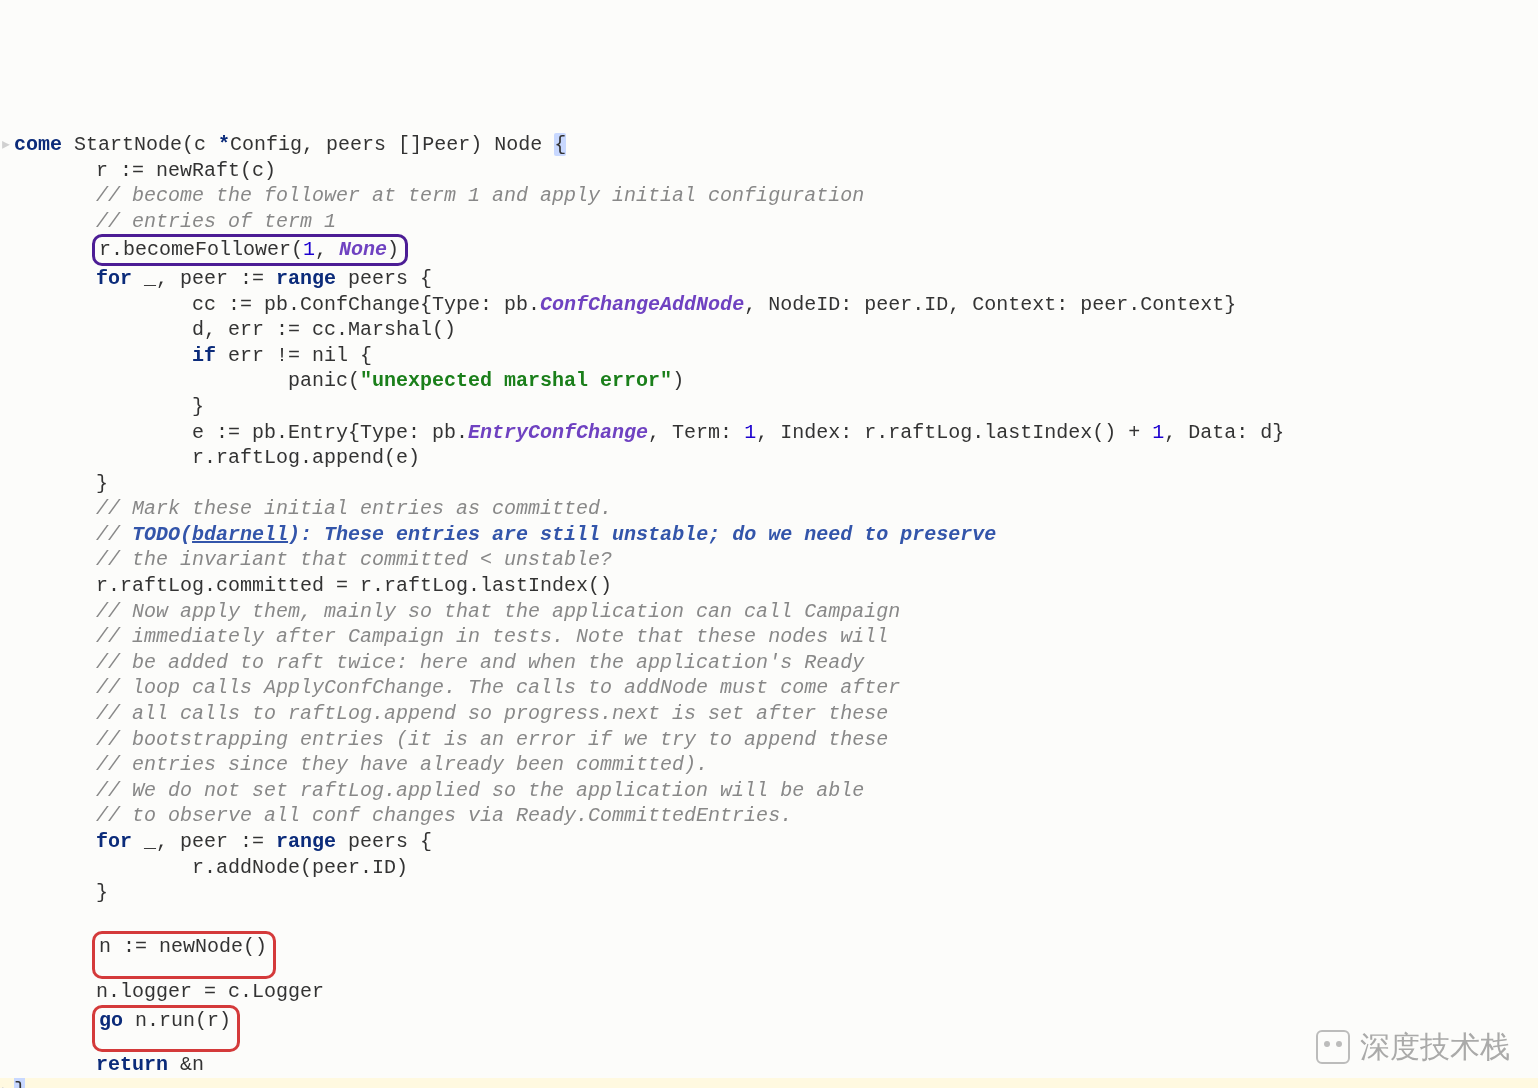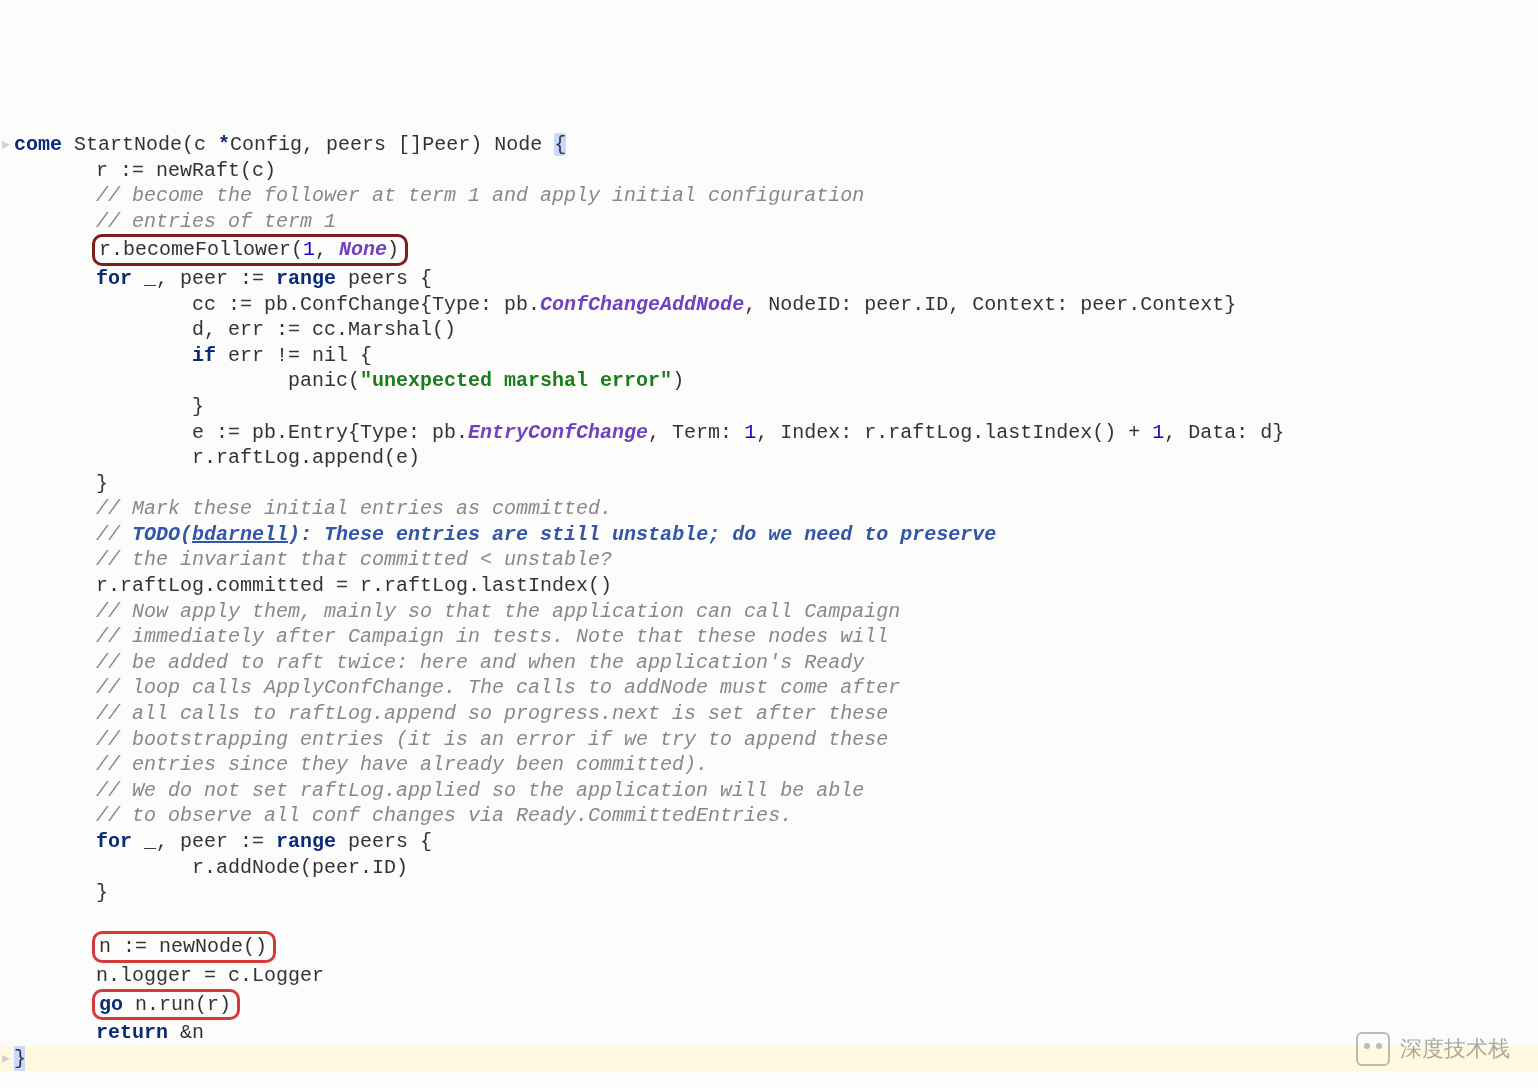--- a/index.html
+++ b/index.html
@@ -23,30 +23,30 @@
   .cmt { color: #888; font-style: italic; }          
   .todo{ color: #3355aa; font-style: italic; font-weight: bold; }
   .cid { color: #6f42c1; font-style: italic; font-weight: bold; text-align: center; } 
   .none{ color: #6f42c1; font-style: italic; font-weight: bold; }
 
   .hl-sel {
     background: #c8d8ff;
     border-radius: 2px;
   }
   .box {
-    border: 3px solid #7f1d1d;
+    border: 3px solid #4c1d95;
     border-radius: 10px;
     padding: 0px 6px 0px 4px;
     margin-left: -4px;
     display: inline-block;
   }
   .box2 {
     border: 3px solid #d43a3a;
     border-radius: 10px;
-    padding: 0px 6px 0px 4px;
+    padding: 0px 6px 16px 4px;
     margin-left: -4px;
     display: inline-block;
   }
   .cursor-line {
     background: #fff9e0;
   }
   .gut {
     color: #d0d0d0;
     display: inline-block;
     width: 14px;
@@ -54,21 +54,21 @@
   }
   .watermark {
     position: fixed;
     right: 28px;
     bottom: 22px;
     display: flex;
     align-items: center;
     gap: 10px;
     opacity: 0.55;
     font-family: "PingFang SC","Microsoft YaHei",sans-serif;
-    font-size: 22px;
+    font-size: 30px;
     color: #666;
     white-space: nowrap;
   }
   .watermark .ico {
     width: 30px; height: 30px;
     border: 2px solid #888;
     border-radius: 6px;
     position: relative;
   }
   .watermark .ico::before,

